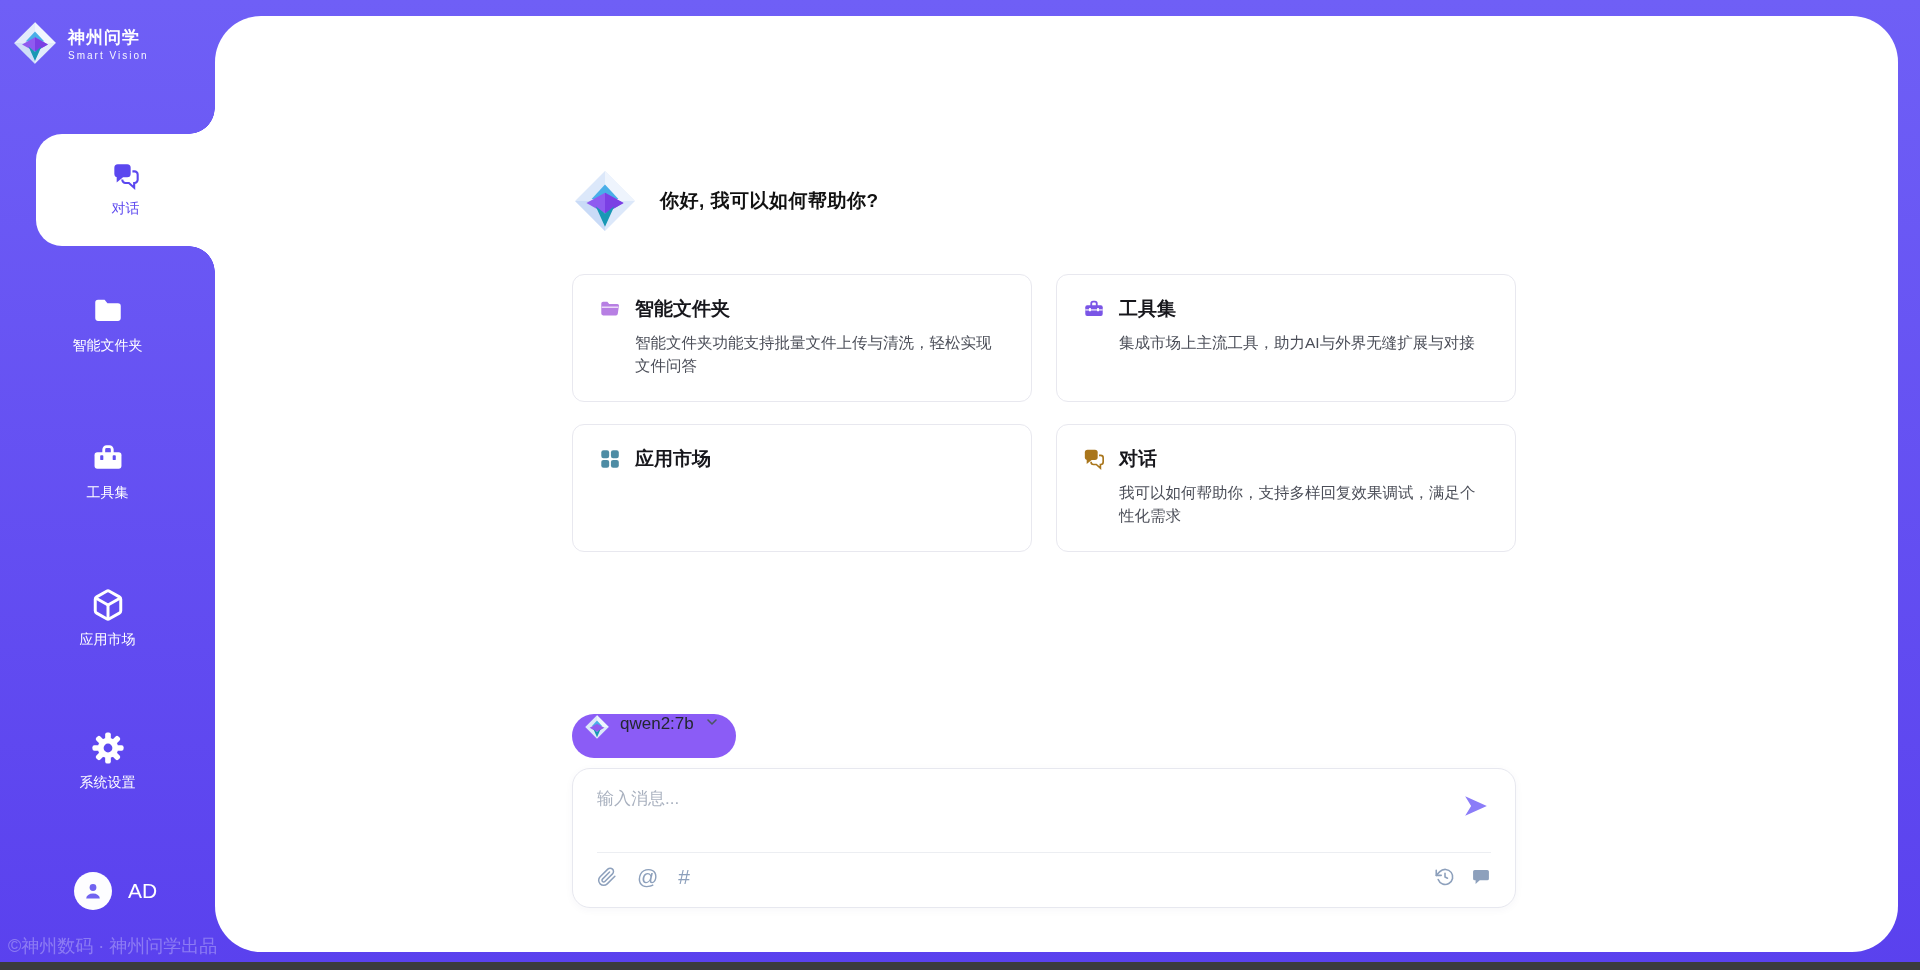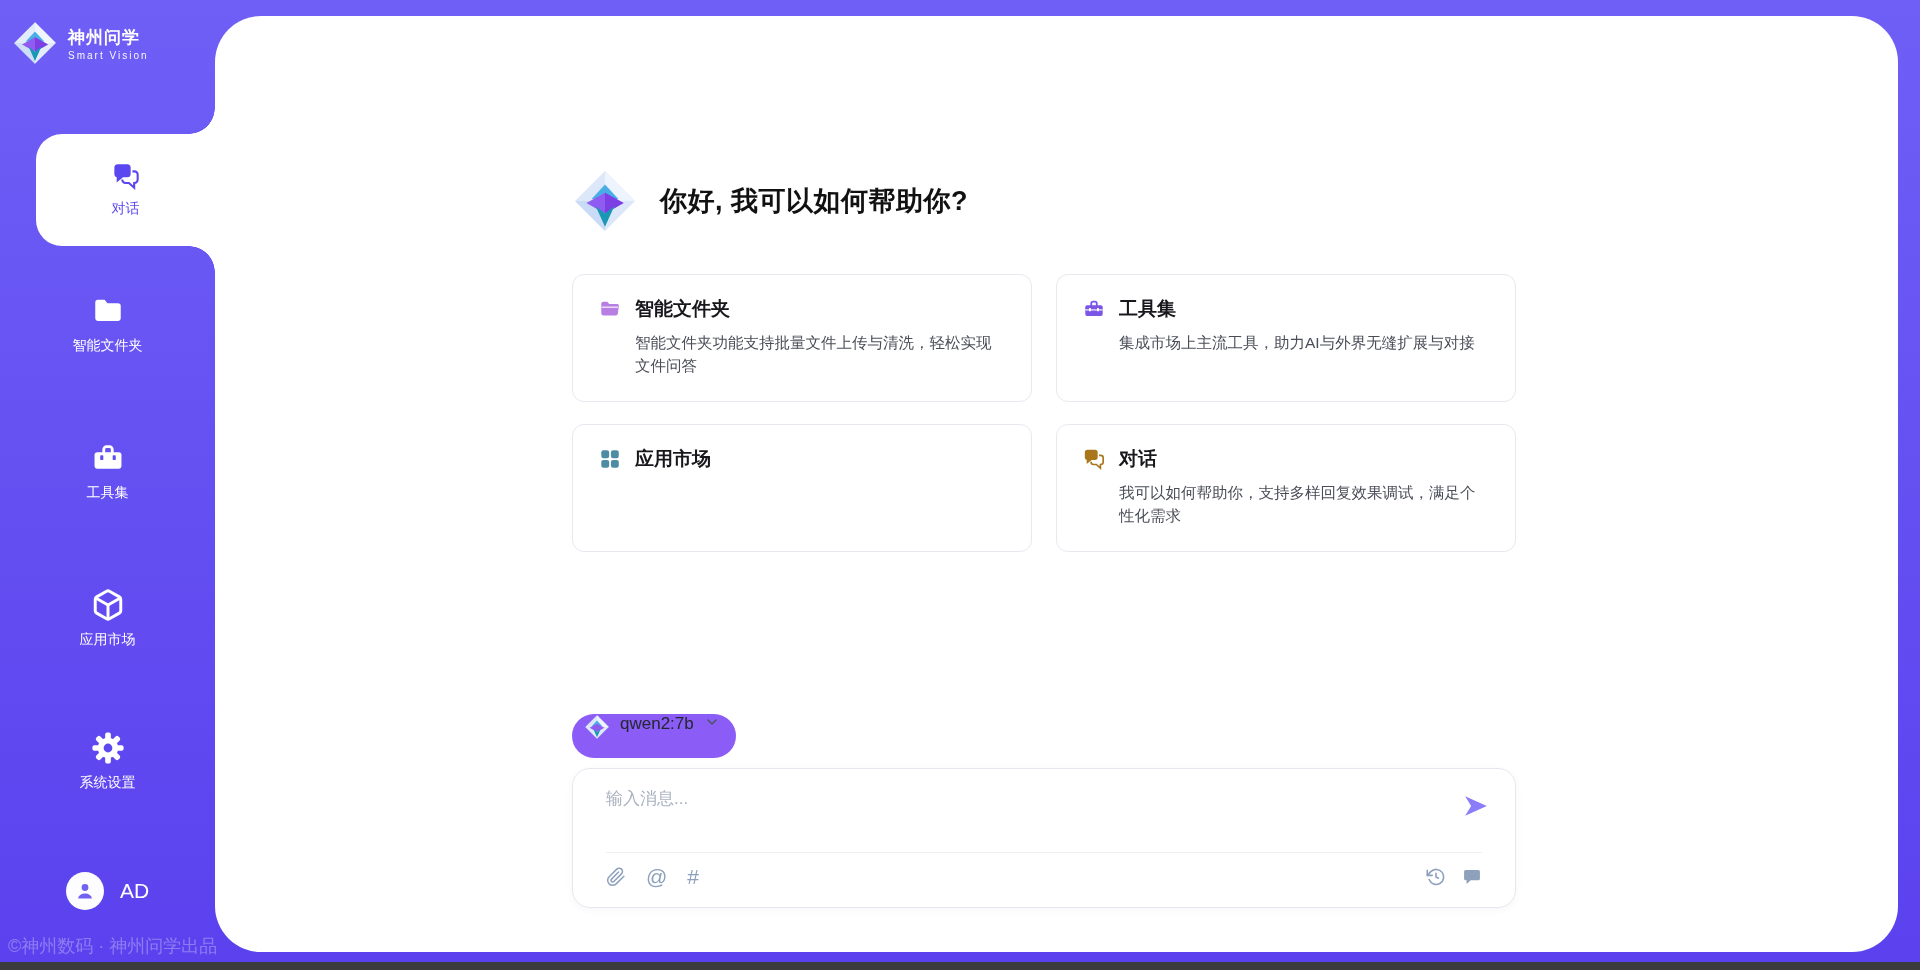--- a/index.html
+++ b/index.html
@@ -28,31 +28,31 @@
 
   .nav-active { left:36px; width:179px; height:112px; background:#fff;
                 border-radius:26px 0 0 26px; justify-content:center; gap:10px;
                 color:#5b47ef; font-weight:500; }
   .nav-active::before { content:""; position:absolute; right:0; top:-26px; width:26px; height:26px;
       background:radial-gradient(circle 26px at 0 0, transparent 25.5px, #fff 26px); }
   .nav-active::after { content:""; position:absolute; right:0; bottom:-26px; width:26px; height:26px;
       background:radial-gradient(circle 26px at 0 100%, transparent 25.5px, #fff 26px); }
   .nav-active .nicon { width:28px; height:28px; }
 
-  .user-row { position:absolute; top:872px; left:0; width:215px; display:flex;
+  .user-row { position:absolute; top:872px; left:8px; width:215px; display:flex;
               align-items:center; justify-content:center; gap:16px; cursor:pointer; }
   .avatar { width:38px; height:38px; border-radius:50%; background:#fdfdff;
             display:flex; align-items:center; justify-content:center; }
   .user-name { font-size:21px; color:#fff; }
   .copyright { position:absolute; bottom:12px; left:8px; font-size:18px;
                color:rgba(255,255,255,.3); white-space:nowrap; }
 
   
   .greeting { display:flex; align-items:center; gap:22px; padding-top:152px; }
-  .greeting h1 { font-size:27px; font-weight:700; color:#111; letter-spacing:.5px; }
+  .greeting h1 { font-size:19px; font-weight:700; color:#111; letter-spacing:.5px; }
 
   
   .cards { margin-top:40px; display:grid; grid-template-columns:460px 460px;
            grid-column-gap:24px; grid-row-gap:22px; }
   .card { width:460px; height:128px; border:1px solid #e8e8ef; border-radius:12px;
           background:#fff; padding:21px 26px; cursor:pointer; }
   .card-head { display:flex; align-items:center; gap:14px; }
   .cicon { width:22px; height:22px; display:block; }
   .card-title { font-size:19px; font-weight:700; color:#17171c; }
   .card-desc { margin-top:9px; padding-left:36px; font-size:15.5px; line-height:1.5;
@@ -64,21 +64,21 @@
 
   
   .model-pill { margin-top:162px; display:inline-flex; gap:10px;
                 height:44px; padding:0 16px 0 12px; background:#8b5cf6;
                 border-radius:22px; cursor:pointer; }
   .model-name { font-size:17px; color:#23272f; }
 
   
   .composer { position:relative; margin-top:10px; width:944px; height:140px;
               border:1px solid #e7e8ef; border-radius:18px; background:#fff;
-              box-shadow:0 2px 8px rgba(40,40,90,.04); padding:20px 33px 12px; }
+              box-shadow:0 2px 8px rgba(40,40,90,.04); padding:20px 24px 12px; }
   .composer-top { height:63px; }
   .msg-input { width:840px; border:none; outline:none; font-size:17px; color:#333;
                font-family:"Liberation Sans", sans-serif; background:transparent; }
   .msg-input::placeholder { color:#a9b1bf; }
   .send { position:absolute; right:26px; top:24px; width:26px; height:26px;
           color:#8b7cf8; cursor:pointer; }
   .divider { border-top:1px solid #eceef2; }
   .composer-bar { display:flex; align-items:center; justify-content:space-between;
                   padding-top:13px; color:#8da0bc; }
   .bar-left, .bar-right { display:flex; align-items:center; gap:20px; }

